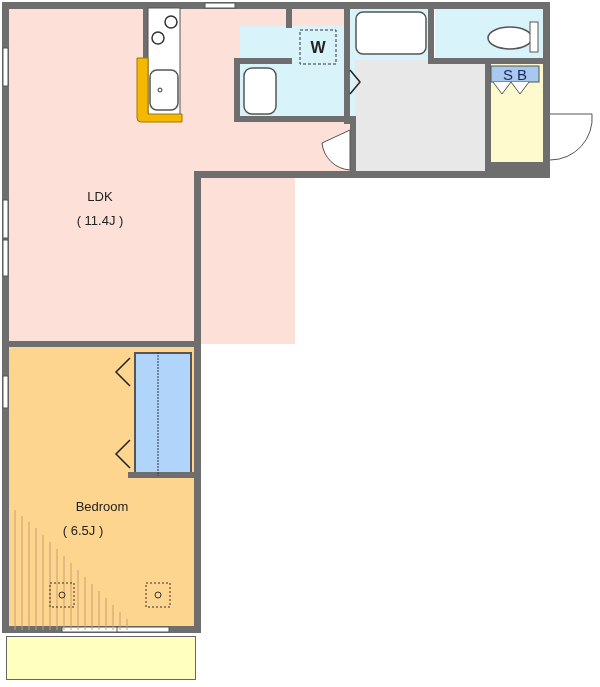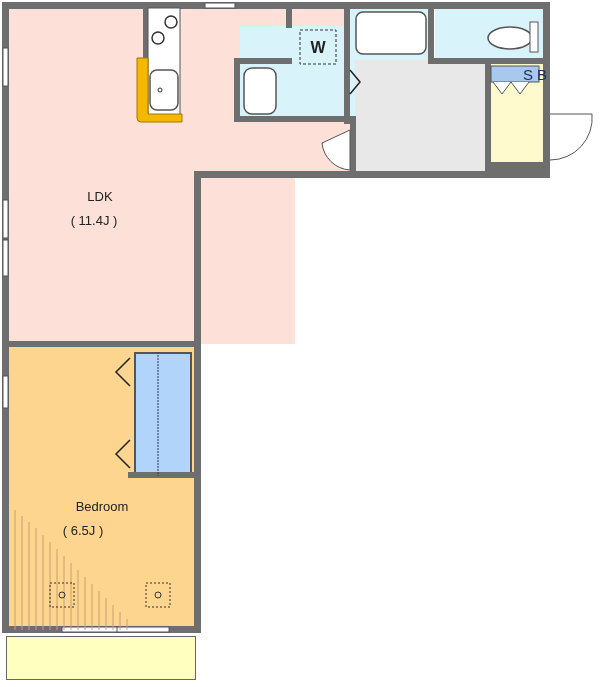--- a/index.html
+++ b/index.html
@@ -103,17 +103,17 @@
     <line x1="127" y1="619" x2="127" y2="630"></line>
   </g>
 
   <rect x="50" y="583" width="24" height="24" fill="none" stroke="#333" stroke-dasharray="2,2"></rect>
   <circle cx="62" cy="595" r="3" fill="none" stroke="#333"></circle>
   <rect x="146" y="583" width="24" height="24" fill="none" stroke="#333" stroke-dasharray="2,2"></rect>
   <circle cx="158" cy="595" r="3" fill="none" stroke="#333"></circle>
 </svg>
 
 <div class="room-label" style="left:60px;top:186px;width:80px;">LDK</div>
-<div class="room-label" style="left:44px;top:210px;width:100px;">( 11.4J )</div>
+<div class="room-label" style="left:50px;top:210px;width:100px;">( 11.4J )</div>
 <div class="room-label" style="left:47px;top:496px;width:110px;">Bedroom</div>
 <div class="room-label" style="left:33px;top:520px;width:100px;">( 6.5J )</div>
 <div class="room-label" style="left:300px;top:37px;width:36px;font-weight:bold;font-size:16px;">W</div>
-<div class="room-label" style="left:491px;top:64px;width:48px;font-size:15px;color:#1a2a5a;margin-left:20px;">S B</div>
+<div class="room-label" style="left:491px;top:64px;width:48px;font-size:15px;color:#1a2a5a;">S B</div>
 
 </body></html>

